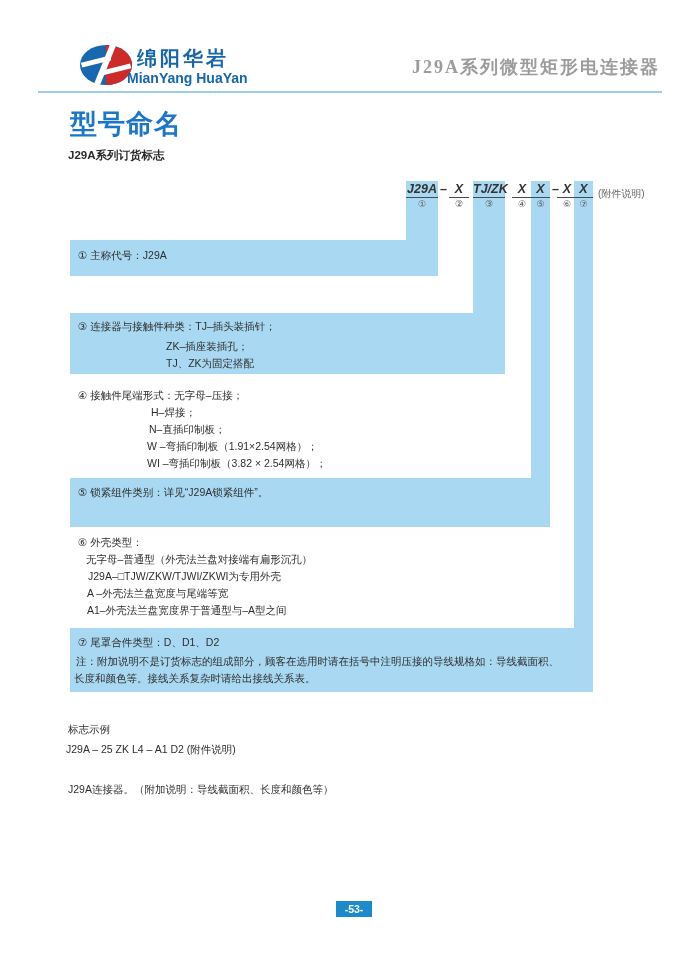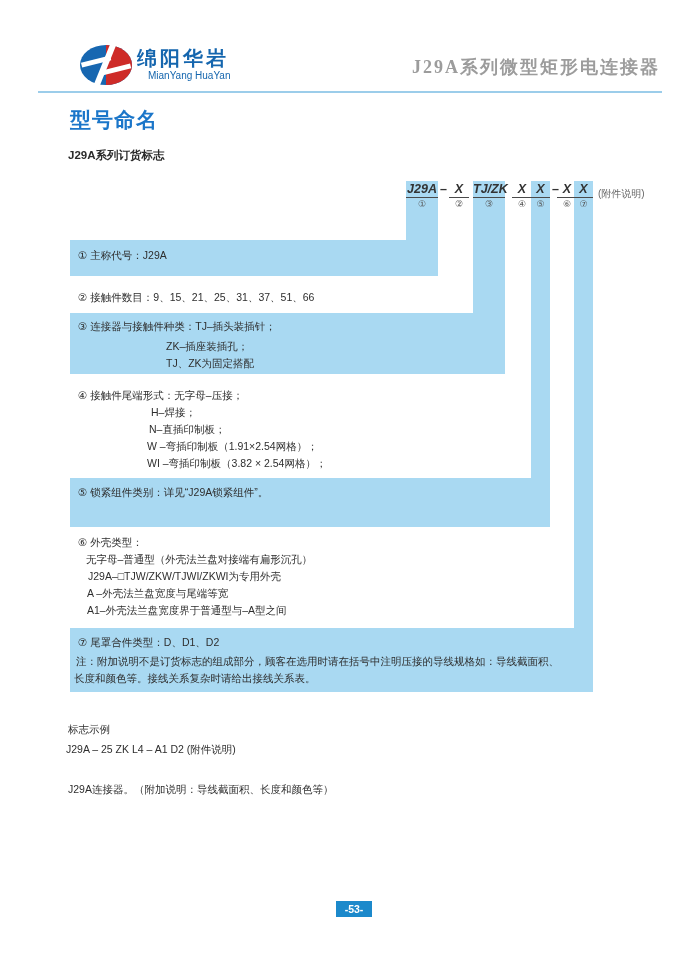--- a/index.html
+++ b/index.html
@@ -4,29 +4,29 @@
 <style>
   html,body{margin:0;padding:0;background:#e8e8e8;}
   .page{
     position:relative;width:700px;height:956px;margin:0 auto;background:#ffffff;
     font-family:"Liberation Sans","DejaVu Sans",sans-serif;color:#3a3a3a;overflow:hidden;
   }
   
   .logo-icon{position:absolute;left:79px;top:43px;}
   .logo-cn{position:absolute;left:137px;top:45px;font-size:20px;font-weight:bold;
            color:var(--logo-blue,#1566AE);letter-spacing:3px;}
-  .logo-en{position:absolute;left:148px;top:70px;font-size:10px;font-weight:normal;
+  .logo-en{position:absolute;left:127px;top:70px;font-size:14px;font-weight:bold;
            color:var(--logo-blue,#1566AE);}
   .doc-title{position:absolute;right:40px;top:55px;
              font-family:"Liberation Serif","DejaVu Serif",serif;
              font-size:18px;font-weight:600;color:#9c9c9c;letter-spacing:2px;}
   .header-rule{position:absolute;left:38px;top:91px;width:624px;height:2px;
                background:#9ccdea;}
   
-  .sec-title{position:absolute;left:70px;top:106px;font-size:21px;font-weight:bold;
+  .sec-title{position:absolute;left:70px;top:106px;font-size:27px;font-weight:bold;
              color:var(--accent-blue,#1B76C9);letter-spacing:1px;}
   .subtitle{position:absolute;left:68px;top:148px;font-size:11.5px;font-weight:bold;color:#2b2b2b;}
   
   .colband,.rowband{position:absolute;background:var(--highlight,#A9D9F2);}
   #col1{left:406px;top:181px;width:32px;height:95px;}
   #col3{left:473px;top:181px;width:32px;height:193px;}
   #col5{left:531px;top:181px;width:19px;height:346px;}
   #col7{left:574px;top:181px;width:19px;height:511px;}
   #band1{left:70px;top:240px;width:368px;height:36px;}
   #band3{left:70px;top:313px;width:435px;height:61px;}
@@ -127,21 +127,20 @@
     <span class="seg-text">X</span>
     <span class="seg-num">⑥</span>
   </div>
   <div class="seg" id="seg7">
     <span class="seg-text">X</span>
     <span class="seg-num">⑦</span>
   </div>
   <div class="code-note">(附件说明)</div>
 
   <div class="dline" id="r1l0">① 主称代号：J29A</div>
-  <div class="dline" id="r2l0">② 接触件数目：9、15、21、25、31、37、51、66</div>
 
   <div class="dline" id="r3l0">③ 连接器与接触件种类：TJ–插头装插针；</div>
   <div class="dline" id="r3l1">ZK–插座装插孔；</div>
   <div class="dline" id="r3l2">TJ、ZK为固定搭配</div>
 
   <div class="dline" id="r4l0">④ 接触件尾端形式：无字母–压接；</div>
   <div class="dline" id="r4l1">H–焊接；</div>
   <div class="dline" id="r4l2">N–直插印制板；</div>
   <div class="dline" id="r4l3">W –弯插印制板（1.91×2.54网格）；</div>
   <div class="dline" id="r4l4">WI –弯插印制板（3.82 × 2.54网格）；</div>

